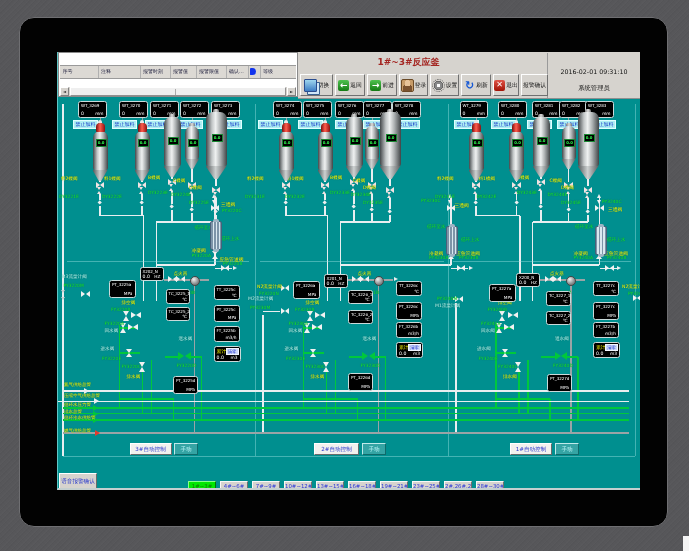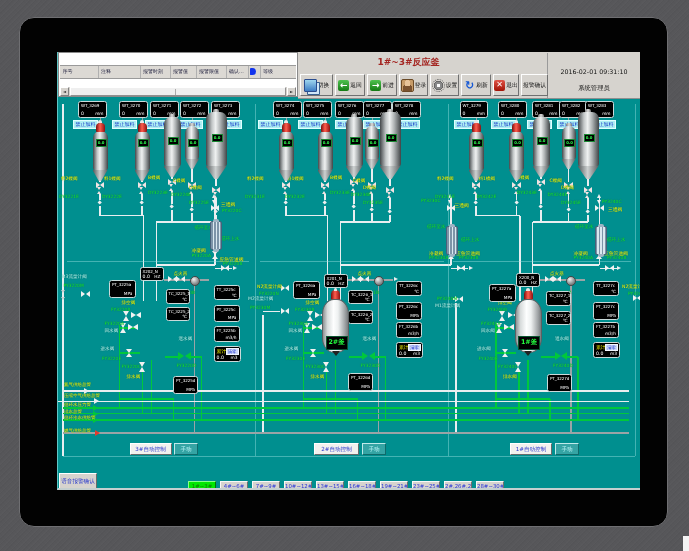--- a/index.html
+++ b/index.html
@@ -1016,32 +1016,20 @@
           <div class="cone" style="top: 159px; width: 14px; height: 10px; clip-path: polygon(0px 0px, 100% 0px, 58% 100%, 42% 100%);"></div>
           <div class="capnub" style="left: 4px; top: 123px; width: 6px; height: 3px;"></div>
           <div class="win" style="left: 2.5px; top: 139px; width: 9px; height: 5.5px;">0.0</div>
         </div>
         <div class="tank" style="left: 576.5px; top: 0px; width: 21px; height: 260px;">
           <div class="body" style="top: 112px; width: 21px; height: 54px;"></div>
           <div class="cone" style="top: 166px; width: 21px; height: 13px; clip-path: polygon(0px 0px, 100% 0px, 58% 100%, 42% 100%);"></div>
           <div class="capnub" style="left: 7.5px; top: 109px; width: 6px; height: 3px;"></div>
           <div class="win" style="left: 6px; top: 134px; width: 9px; height: 5.5px;">0.0</div>
         </div>
-        <div class="reactor" style="left: 321px; top: 290px; width: 27px; height: 70px;">
-          <div class="capred" style="left: 9px; top: 0px; width: 9px; height: 9.5px;"></div>
-          <div class="shell" style="left: 0px; top: 9px; width: 27px; height: 54px;"></div>
-          <div class="nm" style="left: 3.5px; top: 46px; width: 20px; height: 12px;">2#釜</div>
-          <div class="port" style="left: 9.5px; top: 61px;"></div>
-        </div>
-        <div class="reactor" style="left: 513.5px; top: 290px; width: 27px; height: 70px;">
-          <div class="capred" style="left: 9px; top: 0px; width: 9px; height: 9.5px;"></div>
-          <div class="shell" style="left: 0px; top: 9px; width: 27px; height: 54px;"></div>
-          <div class="nm" style="left: 3.5px; top: 46px; width: 20px; height: 12px;">1#釜</div>
-          <div class="port" style="left: 9.5px; top: 61px;"></div>
-        </div>
         <div class="cond" style="left: 209px; top: 221px; width: 10px; height: 27px;"></div>
         <div class="cond" style="left: 445px; top: 226px; width: 10px; height: 27px;"></div>
         <div class="cond" style="left: 593.5px; top: 226px; width: 10px; height: 27px;"></div>
         <div class="ball" style="left: 188.5px; top: 275.5px; width: 8px; height: 8px;"></div>
         <div class="ball" style="left: 372.5px; top: 275.5px; width: 8px; height: 8px;"></div>
         <div class="ball" style="left: 565px; top: 275.5px; width: 8px; height: 8px;"></div>
         <div class="ctl" style="left: 128.5px; top: 443px; width: 42px;">3#自动控制</div>
         <div class="ctl manual" style="left: 173px; top: 443px; width: 24px;">手动</div>
         <div class="ctl" style="left: 313px; top: 443px; width: 45px;">2#自动控制</div>
         <div class="ctl manual" style="left: 361px; top: 443px; width: 24px;">手动</div>

